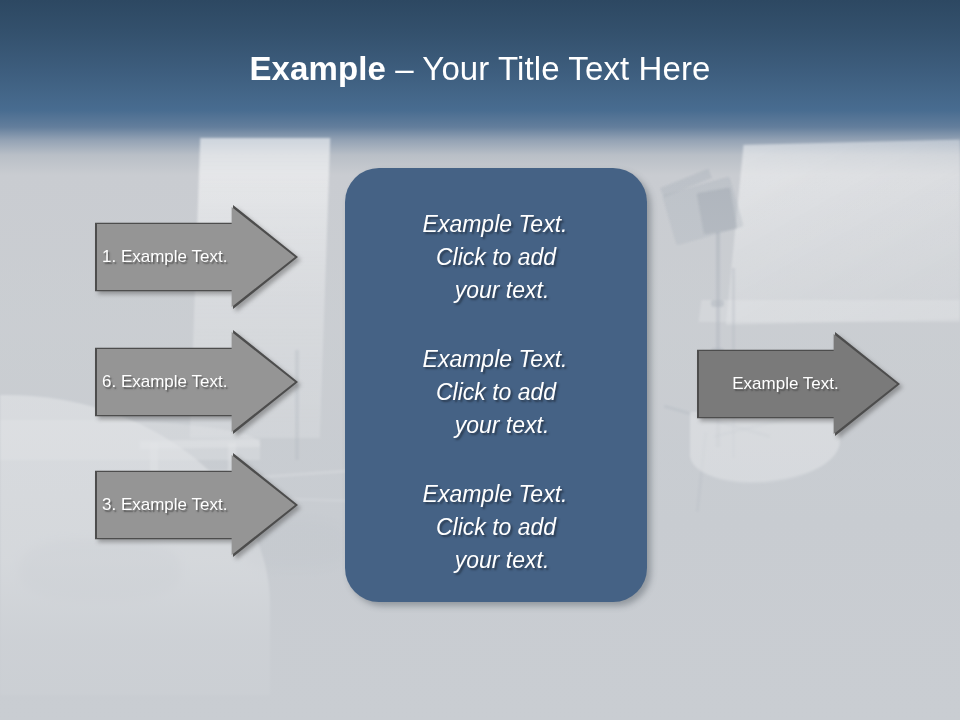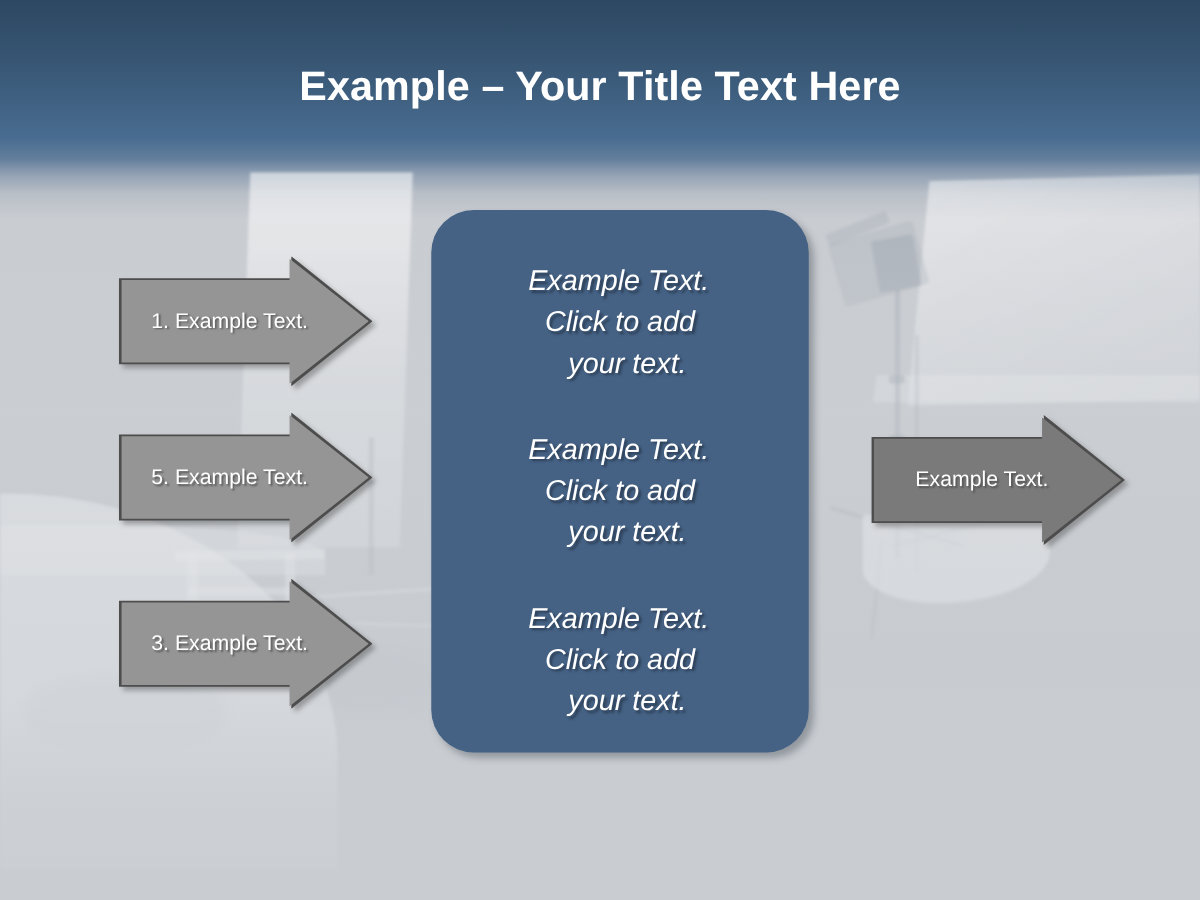--- a/index.html
+++ b/index.html
@@ -192,21 +192,21 @@
     position: absolute;
     left: 0; right: 0;
     top: 50px;
     text-align: center;
     color: #ffffff;
     font-size: 33px;
     letter-spacing: 0.1px;
     white-space: nowrap;
   }
   .title .strong { font-weight: bold; }
-  .title .light  { font-weight: bold; margin-top: 20px; }
+  .title .light  { font-weight: normal; margin-top: 20px; }
 
   
   .arrow {
     position: absolute;
     display: flex;
     align-items: center;
     box-sizing: border-box;
     filter: drop-shadow(3px 3px 2px rgba(60,60,60,0.40));
   }
   .arrow .shape {
@@ -224,25 +224,25 @@
     z-index: 3;
     color: #ffffff;
     font-size: 17px;
     text-shadow: 1.5px 1.5px 1.5px rgba(70,70,70,0.75);
     white-space: nowrap;
   }
 
   
   .arrow-left { width: 203px; height: 104px; }
   .arrow-left .fill-layer { background: #959595; }
-  .arrow-left .label { padding-left: 26px; }
+  .arrow-left .label { padding-left: 7px; }
 
   #arrow-1 { left: 95px;  top: 205px; }
   #arrow-2 { left: 95px;  top: 330px; }
-  #arrow-3 { left: 95px;  top: 463px; }
+  #arrow-3 { left: 95px;  top: 453px; }
 
   
   #arrow-out {
     left: 697px; top: 332px; width: 203px; height: 104px;
     justify-content: center;
   }
   #arrow-out .fill-layer { background: #7a7a7a; }
   #arrow-out .label { padding-right: 26px; }
 
   
@@ -318,21 +318,21 @@
 
   <div id="arrow-1" class="arrow arrow-left">
     <div class="shape border-layer"></div>
     <div class="shape fill-layer"></div>
     <span class="label">1. Example Text.</span>
   </div>
 
   <div id="arrow-2" class="arrow arrow-left">
     <div class="shape border-layer"></div>
     <div class="shape fill-layer"></div>
-    <span class="label">5. Example Text.</span>
+    <span class="label">6. Example Text.</span>
   </div>
 
   <div id="arrow-3" class="arrow arrow-left">
     <div class="shape border-layer"></div>
     <div class="shape fill-layer"></div>
     <span class="label">3. Example Text.</span>
   </div>
 
   <div class="center-panel">
 

